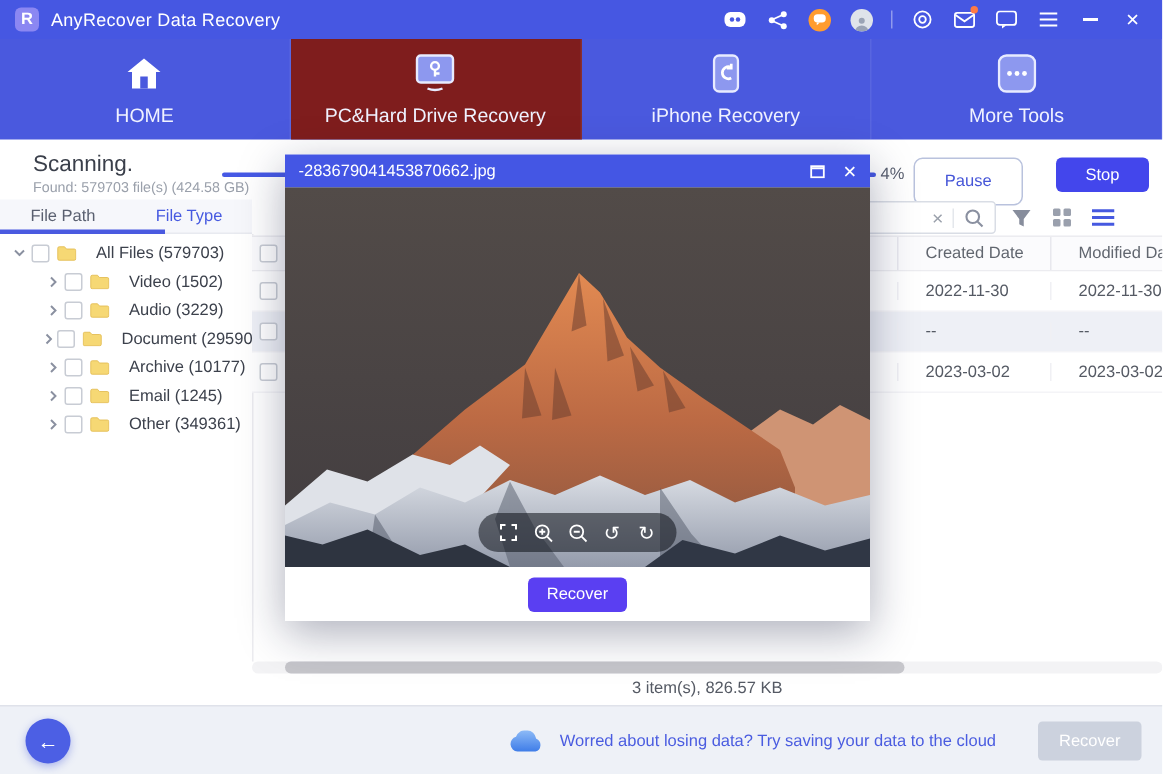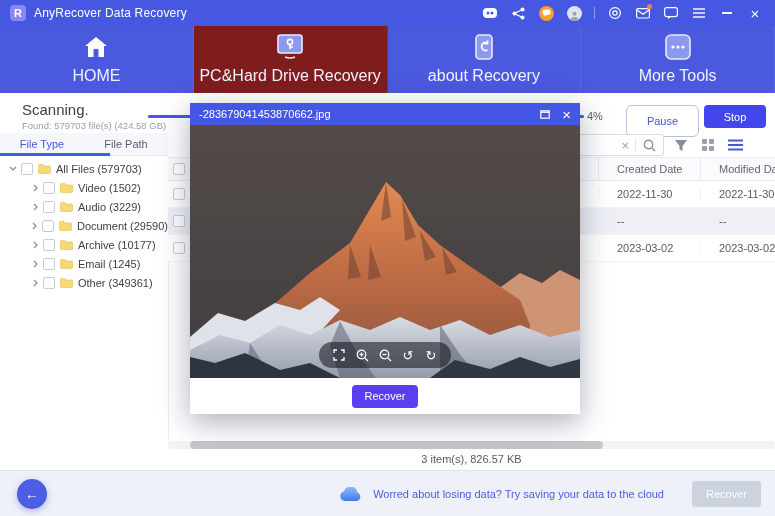--- a/index.html
+++ b/index.html
@@ -18,31 +18,31 @@
   .orange-circle { width:15px; height:15px; border-radius:50%; background:#ff9c2e; display:flex; align-items:center; justify-content:center; }
   .avatar-circle { width:15px; height:15px; border-radius:50%; background:#dfe3ea; display:flex; align-items:end; justify-content:center; overflow:hidden; }
   .mail-dot { position:absolute; top:-1px; right:-1px; width:5px; height:5px; border-radius:50%; background:#ff7a45; }
   .minbar { width:10px; height:2px; background:#fff; }
   .close-x { color:#fff; font-size:15px; line-height:1; }
 
   
   .nav { position:absolute; top:26px; left:0; width:775px; height:67px; background:#4a59de; display:flex; z-index:55; }
   .nav-tab { width:193.75px; display:flex; flex-direction:column; align-items:center; justify-content:center; gap:7px; cursor:pointer; border-right:1px solid rgba(255,255,255,.08); }
   .nav-tab.active { background:#7f1d1d; }
-  .nav-label { color:#f0f2ff; font-size:16px; }
+  .nav-label { color:#f0f2ff; font-size:13px; }
   .nav-ic { height:26px; display:flex; align-items:center; justify-content:center; }
 
   
   .content { position:absolute; top:93px; left:0; width:775px; height:377px; background:#fff; }
 
   .scan-status { position:absolute; top:8px; left:22px; font-size:15px; color:#3a3f4a; }
   .scan-found { position:absolute; top:27px; left:22px; font-size:9.5px; color:#9aa0ab; }
   .progress-line { position:absolute; top:22px; left:148px; width:436px; height:3px; border-radius:2px; background:#4659e5; }
   .progress-pct { position:absolute; top:17px; left:587px; font-size:11px; color:#5a6070; }
-  .btn-pause { position:absolute; top:12px; left:626px; width:73px; height:32px; background:#fff; border:1px solid #b9c2dd; border-radius:6px; color:#4656d8; font-size:11px; display:flex; align-items:center; justify-content:center; cursor:pointer; }
+  .btn-pause { position:absolute; top:12px; left:609px; width:73px; height:32px; background:#fff; border:1px solid #b9c2dd; border-radius:6px; color:#4656d8; font-size:11px; display:flex; align-items:center; justify-content:center; cursor:pointer; }
   .btn-stop { position:absolute; top:12px; left:704px; width:62px; height:23px; background:#4346ec; border:none; border-radius:4px; color:#fff; font-size:11px; display:flex; align-items:center; justify-content:center; cursor:pointer; }
 
   
   .search-box { position:absolute; top:41px; left:400px; width:264px; height:22px; border:1px solid #d9dde5; border-radius:3px; background:#fff; display:flex; align-items:center; }
   .search-input { flex:1; border:none; outline:none; font-size:11px; padding:0 6px; color:#444; min-width:0; }
   .search-clear { color:#9aa0ab; font-size:13px; padding:0 6px; border-right:1px solid #e4e7ec; cursor:pointer; line-height:1; }
   .search-go { padding:0 7px; cursor:pointer; display:flex; align-items:center; }
   .view-icons { position:absolute; top:43px; left:672px; display:flex; align-items:center; gap:9px; }
   .view-ic { width:18px; height:18px; display:flex; align-items:center; justify-content:center; cursor:pointer; }
 
@@ -53,21 +53,21 @@
   .panel-indicator { position:absolute; top:60px; left:0; width:110px; height:3px; background:#4a5ae0; }
   .left-border { position:absolute; top:63px; left:168px; width:1px; height:285px; background:#ececf0; }
 
   .tree { position:absolute; top:66px; left:0; width:168px; }
   .tree-row { height:19px; display:flex; align-items:center; padding-left:8px; cursor:pointer; white-space:nowrap; }
   .tree-row.child { padding-left:30px; }
   .chev { width:10px; display:flex; align-items:center; justify-content:center; margin-right:3px; }
   .cb { width:12px; height:12px; border:1px solid #c8ccd4; border-radius:2px; background:#fff; flex:none; cursor:pointer; }
   .tree-row .cb { margin-right:5px; }
   .folder { margin-right:5px; display:flex; }
-  .tree-label { font-size:11px; color:#3c414c; }
+  .tree-label { font-size:11px; color:#3c414c;margin-left:8px; }
   .tree-count { font-size:11px; color:#3c414c; margin-left:3px; }
 
   
   .table { position:absolute; top:64px; left:168px; width:607px; }
   .t-head { height:24px; display:flex; align-items:center; background:#fbfbfd; border-top:1px solid #ececf0; border-bottom:1px solid #ececf0; font-size:11px; color:#61666f; }
   .t-row { height:27px; display:flex; align-items:center; font-size:11px; color:#555a64; border-bottom:1px solid #f4f4f7; background:#fff; }
   .t-row.hl { background:#eef0f6; }
   .c-check { width:22px; display:flex; justify-content:center; flex:none; }
   .c-spacer { width:408px; flex:none; }
   .c-created { width:102px; flex:none; padding-left:18px; border-left:1px solid #f0f0f4; }
@@ -196,21 +196,21 @@
       <div class="nav-label">PC&amp;Hard Drive Recovery</div>
     </div>
     <div class="nav-tab">
       <div class="nav-ic">
         <svg width="18" height="26">
             <rect x="1" y="1" width="16" height="24" rx="3.5" fill="#8d98ef" stroke="#e8ebff" stroke-width="1.6"></rect>
             <path d="M12.5 9 A4 4 0 1 0 12.5 16" fill="none" stroke="#fff" stroke-width="1.8"></path>
             <path d="M12.5 6.5 L12.5 9.5 L9.5 9.5" fill="none" stroke="#fff" stroke-width="1.8"></path>
           </svg>
       </div>
-      <div class="nav-label">about Recovery</div>
+      <div class="nav-label">iPhone Recovery</div>
     </div>
     <div class="nav-tab">
       <div class="nav-ic">
         <svg width="26" height="26">
             <rect x="1" y="1" width="24" height="24" rx="5" fill="#8d98ef" stroke="#e8ebff" stroke-width="1.6"></rect>
             <circle cx="8" cy="13" r="1.6" fill="#fff"></circle>
             <circle cx="13" cy="13" r="1.6" fill="#fff"></circle>
             <circle cx="18" cy="13" r="1.6" fill="#fff"></circle>
           </svg>
       </div>
@@ -253,22 +253,22 @@
       <span class="view-ic">
         <svg width="15" height="12">
             <line x1="0" y1="1.5" x2="15" y2="1.5" stroke="#4659e0" stroke-width="2"></line>
             <line x1="0" y1="6" x2="15" y2="6" stroke="#4659e0" stroke-width="2"></line>
             <line x1="0" y1="10.5" x2="15" y2="10.5" stroke="#4659e0" stroke-width="2"></line>
           </svg>
       </span>
     </div>
 
     <div class="panel-tabs">
+      <div class="panel-tab">File Path</div>
       <div class="panel-tab active">File Type</div>
-      <div class="panel-tab">File Path</div>
     </div>
     <div class="panel-indicator"></div>
     <div class="left-border"></div>
 
     <div class="tree">
 
         <div class="tree-row">
           <span class="chev">
             <svg width="8" height="5">
               <polyline points="1,1 4,4 7,1" fill="none" stroke="#8a90a0" stroke-width="1.3"></polyline>

